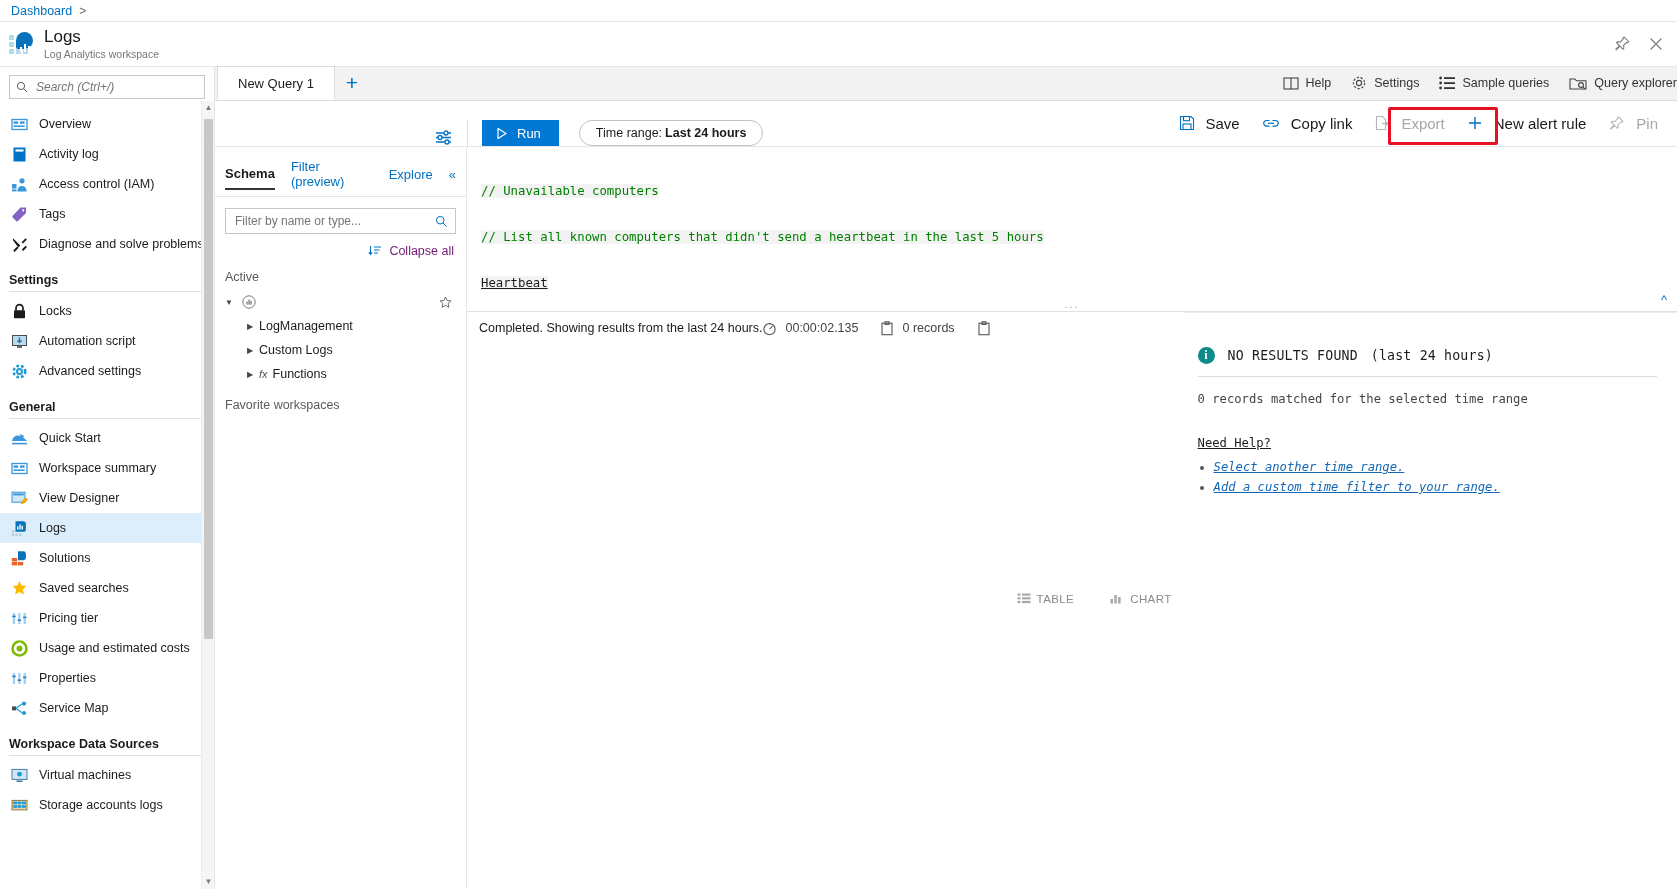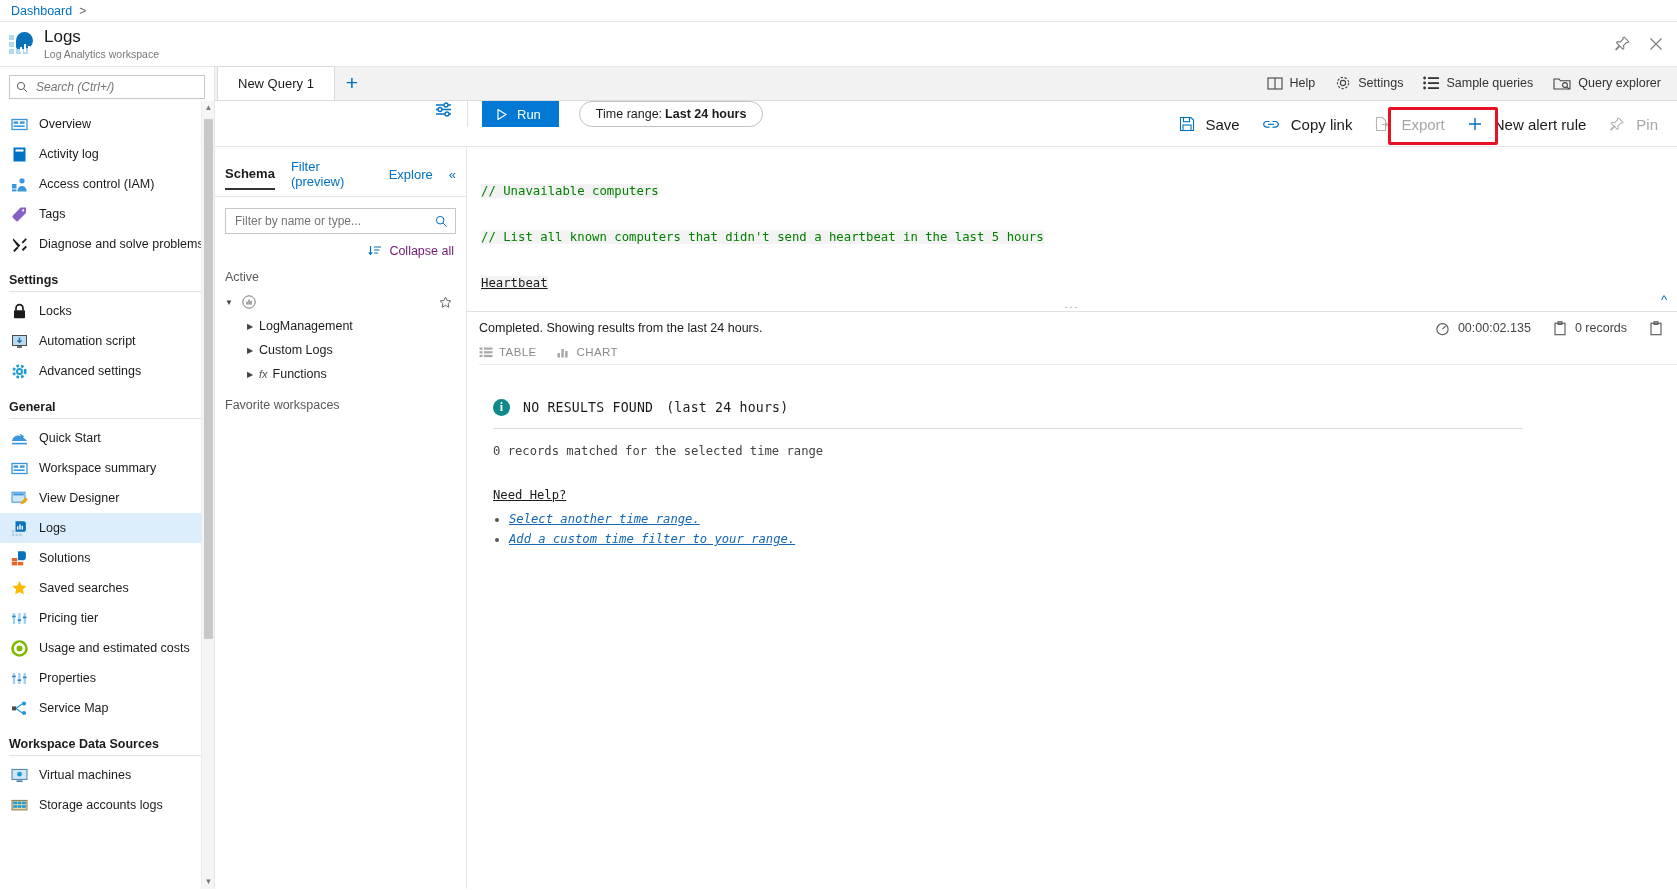--- a/index.html
+++ b/index.html
@@ -96,25 +96,25 @@
     border-bottom:1px solid #dcdcdc; position:relative;
   }
   .qtab {
     height:34px; min-width:112px; padding: 0 20px; background:#fff;
     border:1px solid #dcdcdc; border-bottom:1px solid #fff;
     display:flex; align-items:center; justify-content:center;
     font-size:13px; color:#1b1b1b; cursor:pointer; margin-left:2px;
   }
   .addtab { width:34px; height:34px; display:flex; align-items:center; justify-content:center;
     color:#0071c1; font-size:21px; cursor:pointer; font-weight:300;}
-  .tabstrip-actions { margin-left:auto; display:flex; align-items:center; gap:20px; padding-right:16px; height:34px;}
+  .tabstrip-actions { margin-left:auto; display:flex; align-items:center; gap:20px; padding-right:0; height:34px;}
   .tsa { display:flex; align-items:center; gap:7px; font-size:12.5px; color:#333; cursor:pointer; }
 
   
-  .cmdbar { height:46px; display:flex; align-items:flex-start; border-bottom:1px solid #e6e6e6; position:relative; }
+  .cmdbar { height:46px; display:flex; align-items:flex-end; border-bottom:1px solid #e6e6e6; position:relative; }
   .cmd-left { width:252px; flex:0 0 252px; display:flex; align-items:center; justify-content:flex-end; padding-right:14px; }
   .slider-ico { cursor:pointer; }
   .cmd-div { width:1px; height:26px; background:#e0e0e0; margin-left: 0px; }
   .run-btn {
     height:26px; background:#0078d4; color:#fff; display:flex; align-items:center;
     padding: 0 18px 0 13px; gap:9px; font-size:13px; cursor:pointer; margin-left:14px;
     border:none; font-family:"Liberation Sans", sans-serif;
   }
   .timerange {
     height:26px; border:1px solid #c2c2c2; border-radius:13px; display:flex; align-items:center;
@@ -173,27 +173,27 @@
   }
   .code {
     font-family:"DejaVu Sans Mono", monospace; font-size:12.3px; line-height:15.2px; white-space:pre;
   }
   .code .ln { padding-left: 2px; }
   .c-comment { color:#008000; background:#f3f3f3; }
   .c-plain { color:#1b1b1b; background:#f3f3f3;text-decoration:underline; }
   .ed-collapse { position:absolute; right:10px; bottom:4px; color:#0071c1; font-size:13px; cursor:pointer;}
   .ed-dots { position:absolute; left:50%; bottom:1px; transform:translateX(-50%); color:#a0a0a0; letter-spacing:2px; font-size:11px;}
 
-  .results { flex:1; display:flex; flex-direction:column; min-height:0; position:relative;}
+  .results { flex:1; display:flex; flex-direction:row; min-height:0; position:relative;}
   .res-status {
     height:32px; display:flex; align-items:center; padding-left:12px; font-size:12.5px; color:#1b1b1b;
   }
   .res-status-right { margin-left:auto; display:flex; align-items:center; gap:22px; padding-right:14px; font-size:12.5px; color:#444; }
   .rsr-item { display:flex; align-items:center; gap:8px; }
-  .res-tabs { display:flex; gap:20px; padding: 2px 0 6px 12px; }
+  .res-tabs { display:flex; gap:36px; padding: 2px 0 6px 12px; }
   .res-tab { display:flex; align-items:center; gap:6px; font-size:11.5px; color:#8a8a8a; letter-spacing:.4px; cursor:pointer;}
   .res-body { flex:1; padding: 0 0 0 12px; }
   .res-inner { border-top:1px solid #ececec; padding-top: 34px; }
   .noresults {
     display:flex; align-items:center; gap:13px; padding-left:14px;
     font-family:"DejaVu Sans Mono", monospace; font-size:13.2px; color:#1b1b1b; letter-spacing:.2px;
   }
   .info-ico { width:17px; height:17px; border-radius:50%; background:#0e8a8a; color:#fff;
     display:flex; align-items:center; justify-content:center; font-size:12px; font-weight:bold;
     font-family:"Liberation Serif", serif; flex:0 0 17px;}

